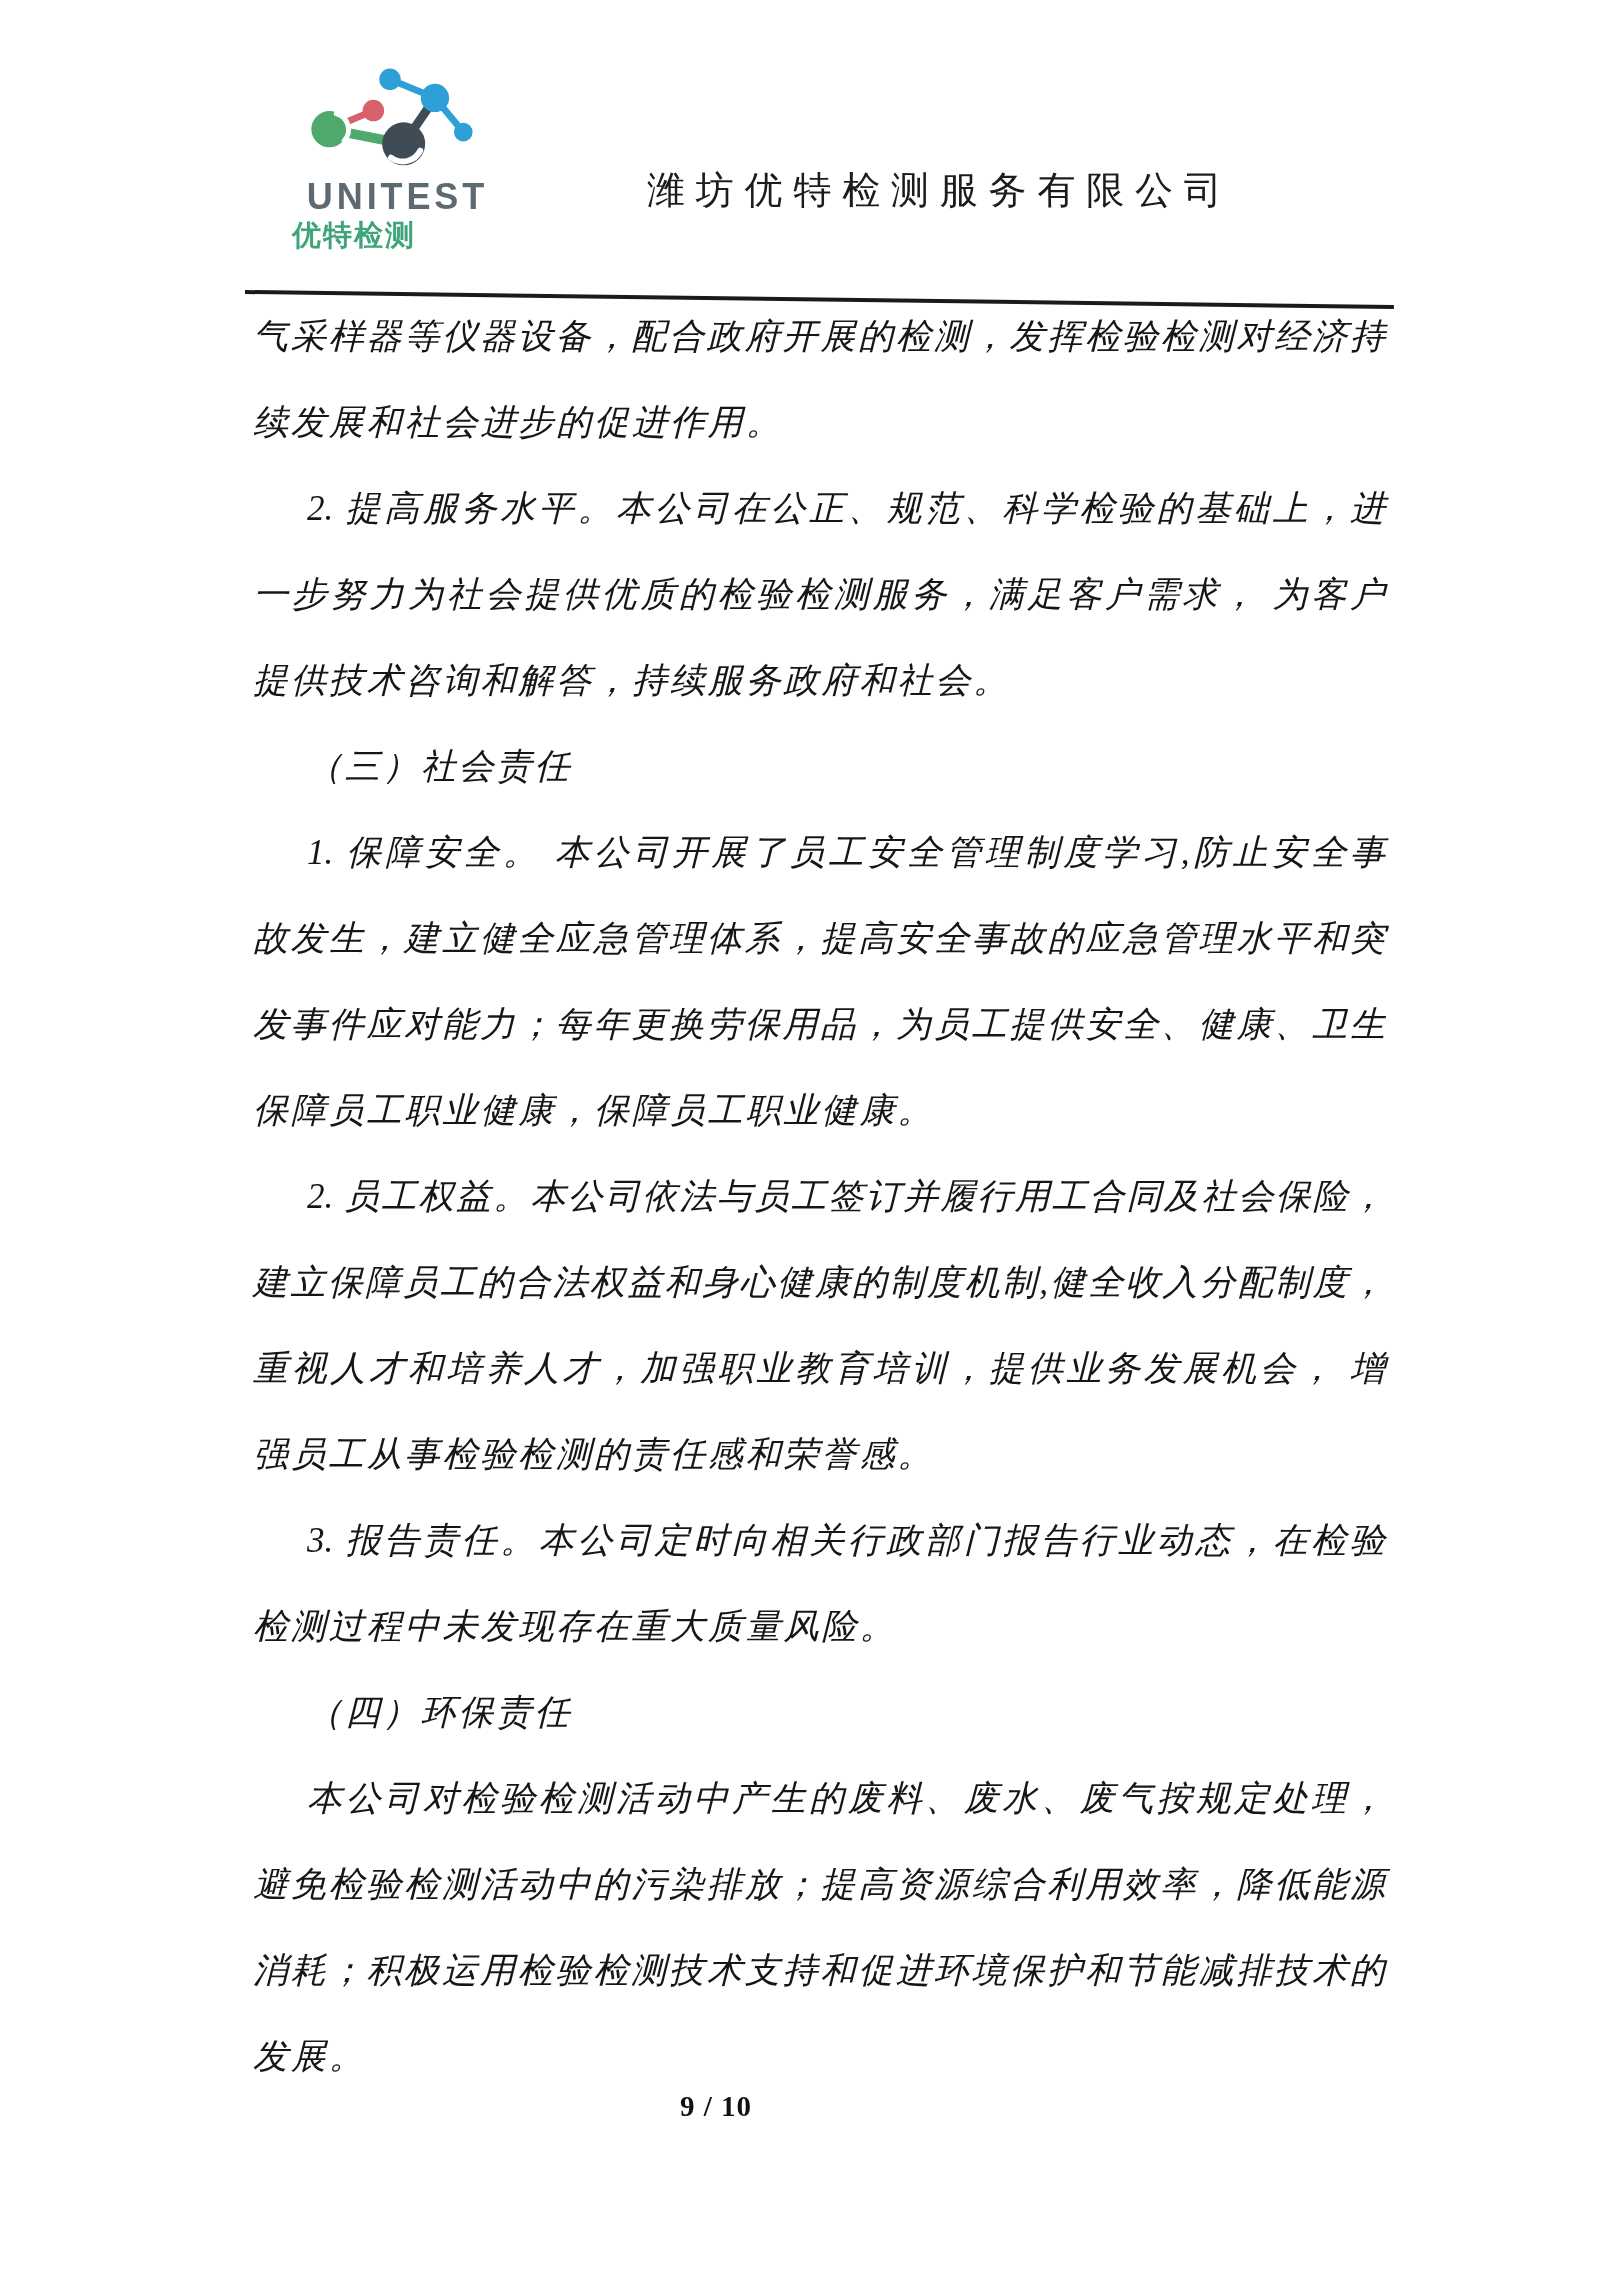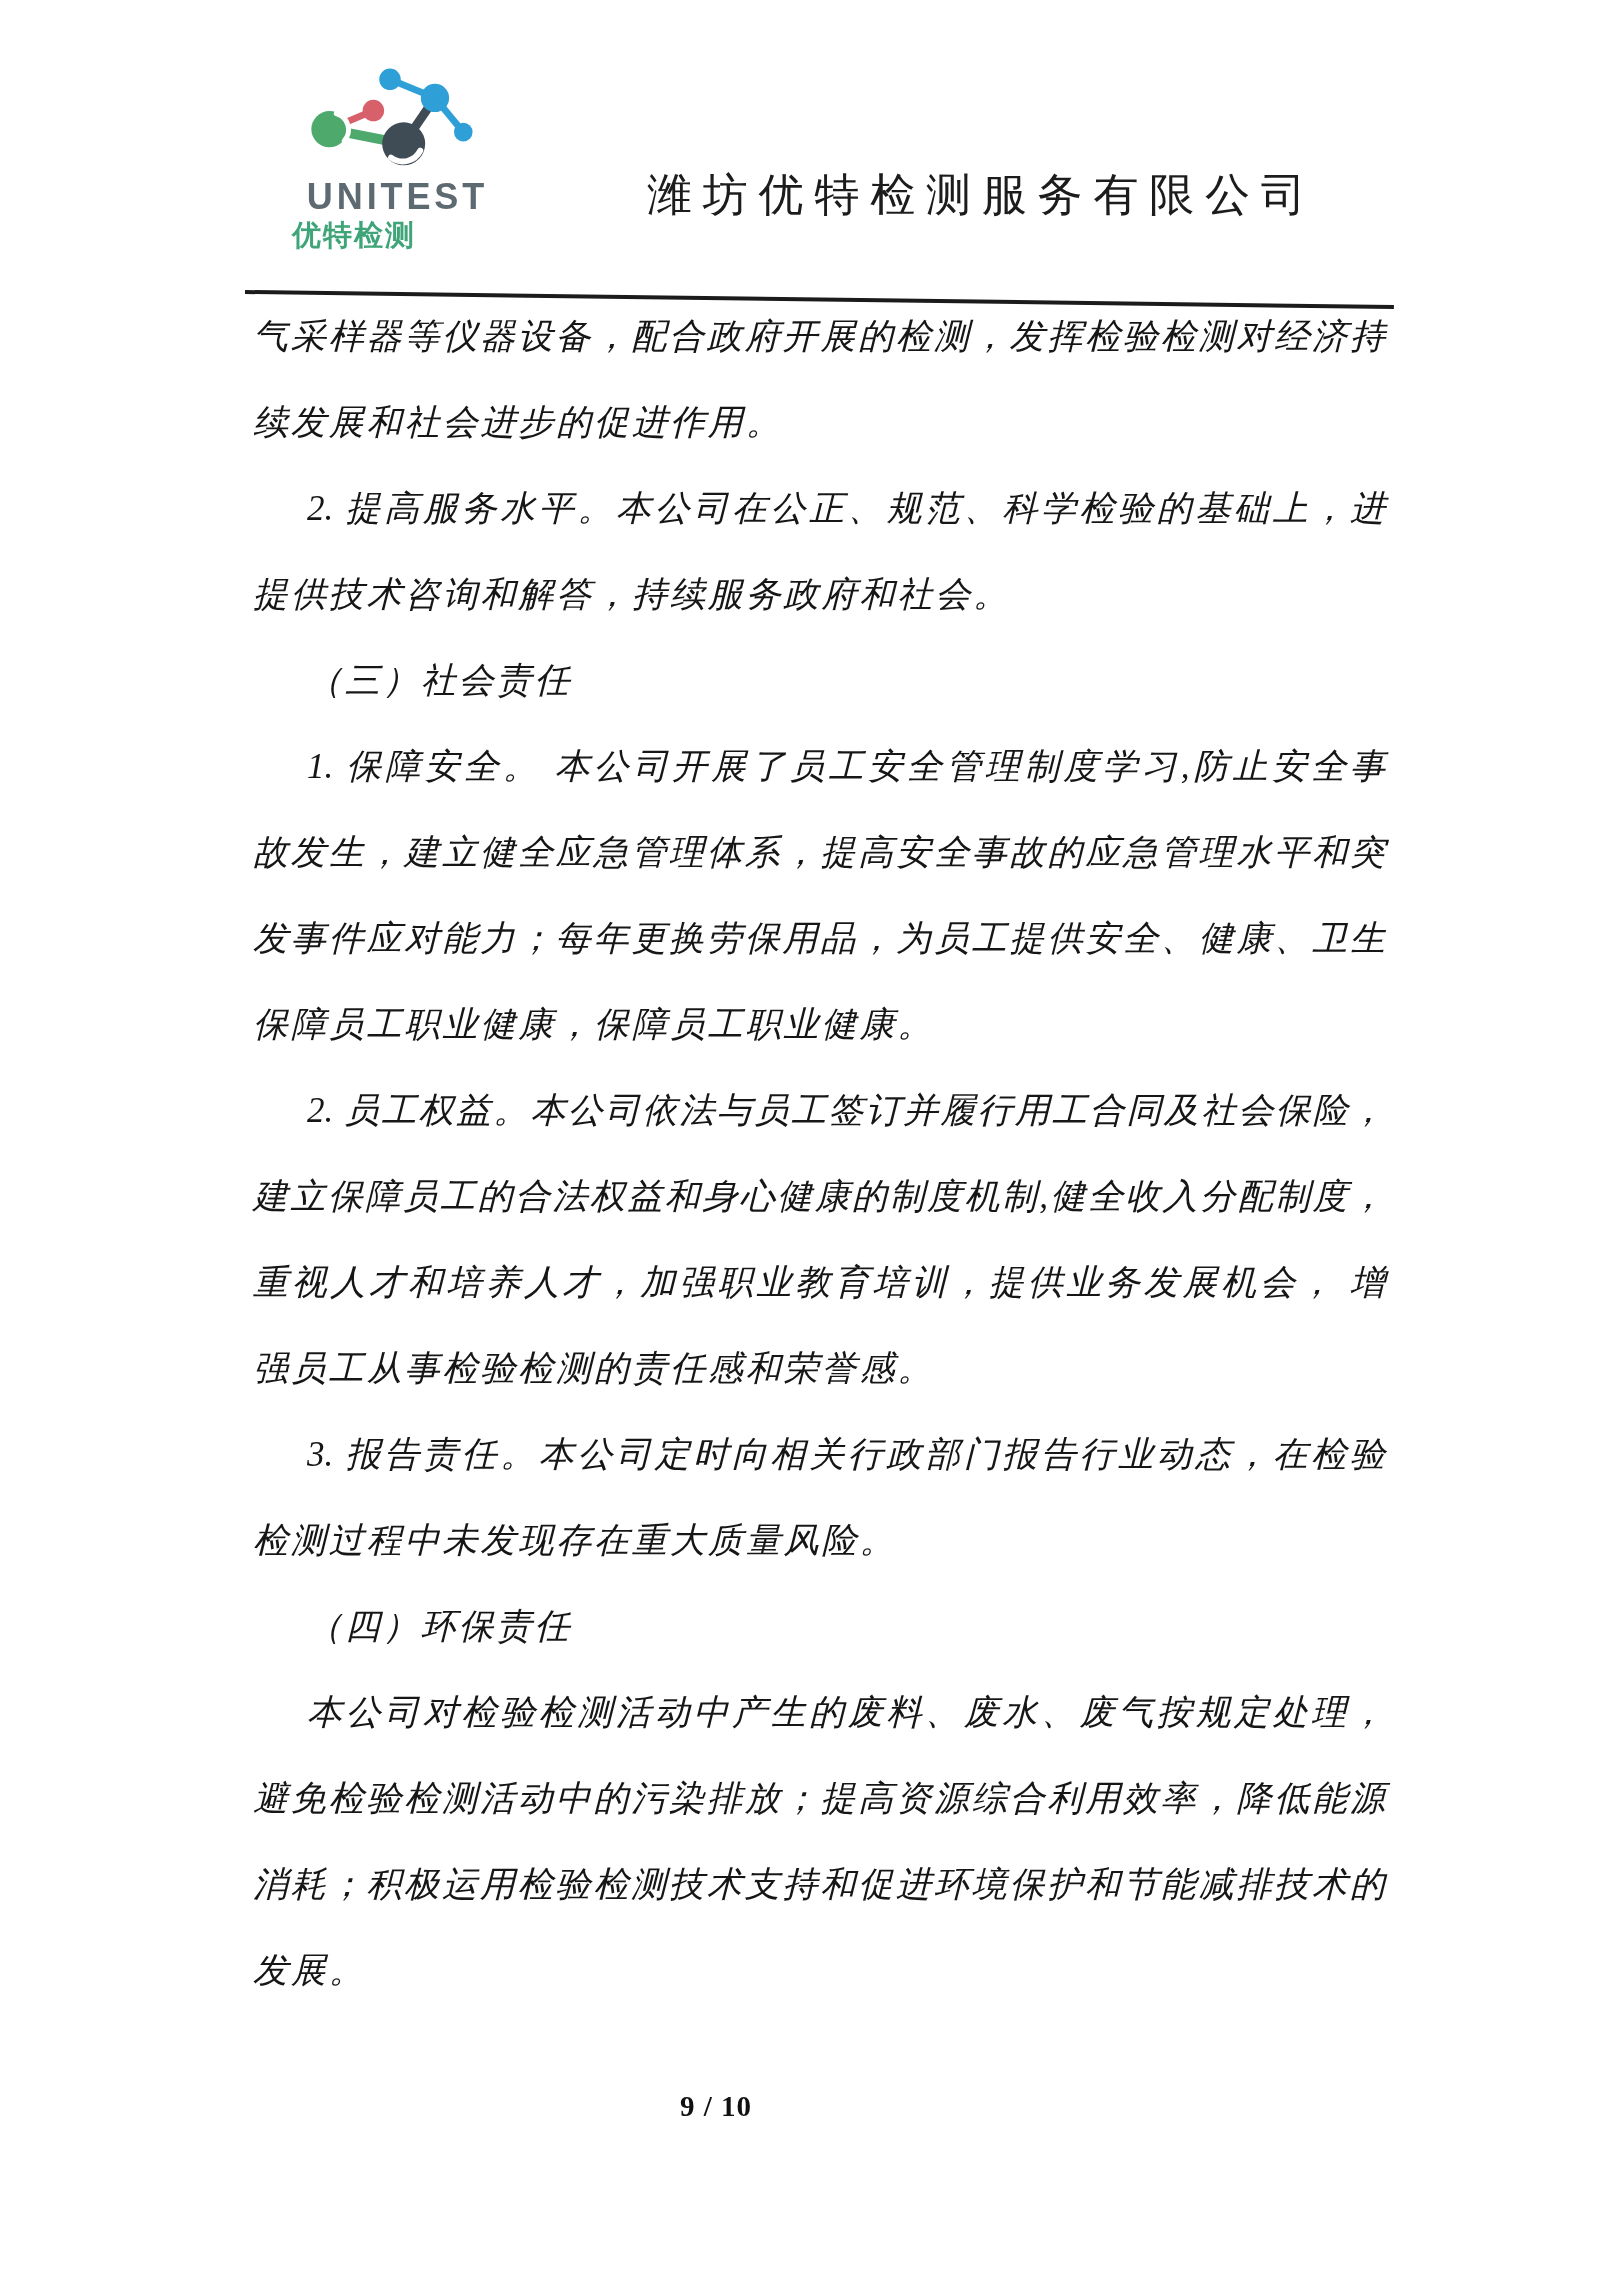--- a/index.html
+++ b/index.html
@@ -21,21 +21,21 @@
     text-align:center;font-weight:bold;font-size:36px;letter-spacing:3.9px;
     color:#5e6a72;font-family:"Liberation Sans","DejaVu Sans",sans-serif;
   }
   .brand-cn{
     position:absolute;left:0;top:177px;width:211px;
     text-align:left;font-weight:bold;font-size:29px;letter-spacing:2px;
     color:#3fa579;
   }
   .company-name{
     position:absolute;left:647px;top:165px;
-    font-size:45px;letter-spacing:10.8px;color:#1c1c1c;
+    font-size:38px;letter-spacing:10.8px;color:#1c1c1c;
     white-space:nowrap;
   }
   .header-divider{
     position:absolute;left:245px;top:290px;width:1149px;height:3.9px;
     background:#1b1b1b;transform:rotate(0.75deg);transform-origin:left center;
   }
 
   
   .doc-body{
     position:absolute;left:253px;top:294px;width:1132px;
@@ -87,20 +87,21 @@
   </div>
 
   <div class="company-name">潍坊优特检测服务有限公司</div>
 
   <div class="header-divider"></div>
 
   <div class="doc-body" id="doc-body">
       <div class="line fill" style="padding-left: 0px;">气采样器等仪器设备，配合政府开展的检测，发挥检验检测对经济持</div>
       <div class="line" style="padding-left: 0px;">续发展和社会进步的促进作用。</div>
       <div class="line fill" style="padding-left: 54px;">2. 提高服务水平。本公司在公正、规范、科学检验的基础上，进</div>
+      <div class="line fill" style="padding-left: 0px;">一步努力为社会提供优质的检验检测服务，满足客户需求， 为客户</div>
       <div class="line" style="padding-left: 0px;">提供技术咨询和解答，持续服务政府和社会。</div>
       <div class="line" style="padding-left: 54px;">（三）社会责任</div>
       <div class="line fill" style="padding-left: 54px;">1. 保障安全。 本公司开展了员工安全管理制度学习,防止安全事</div>
       <div class="line fill" style="padding-left: 0px;">故发生，建立健全应急管理体系，提高安全事故的应急管理水平和突</div>
       <div class="line fill" style="padding-left: 0px;">发事件应对能力；每年更换劳保用品，为员工提供安全、健康、卫生</div>
       <div class="line" style="padding-left: 0px;">保障员工职业健康，保障员工职业健康。</div>
       <div class="line fill" style="padding-left: 54px;">2. 员工权益。本公司依法与员工签订并履行用工合同及社会保险，</div>
       <div class="line fill" style="padding-left: 0px;">建立保障员工的合法权益和身心健康的制度机制,健全收入分配制度，</div>
       <div class="line fill" style="padding-left: 0px;">重视人才和培养人才，加强职业教育培训，提供业务发展机会， 增</div>
       <div class="line" style="padding-left: 0px;">强员工从事检验检测的责任感和荣誉感。</div>

